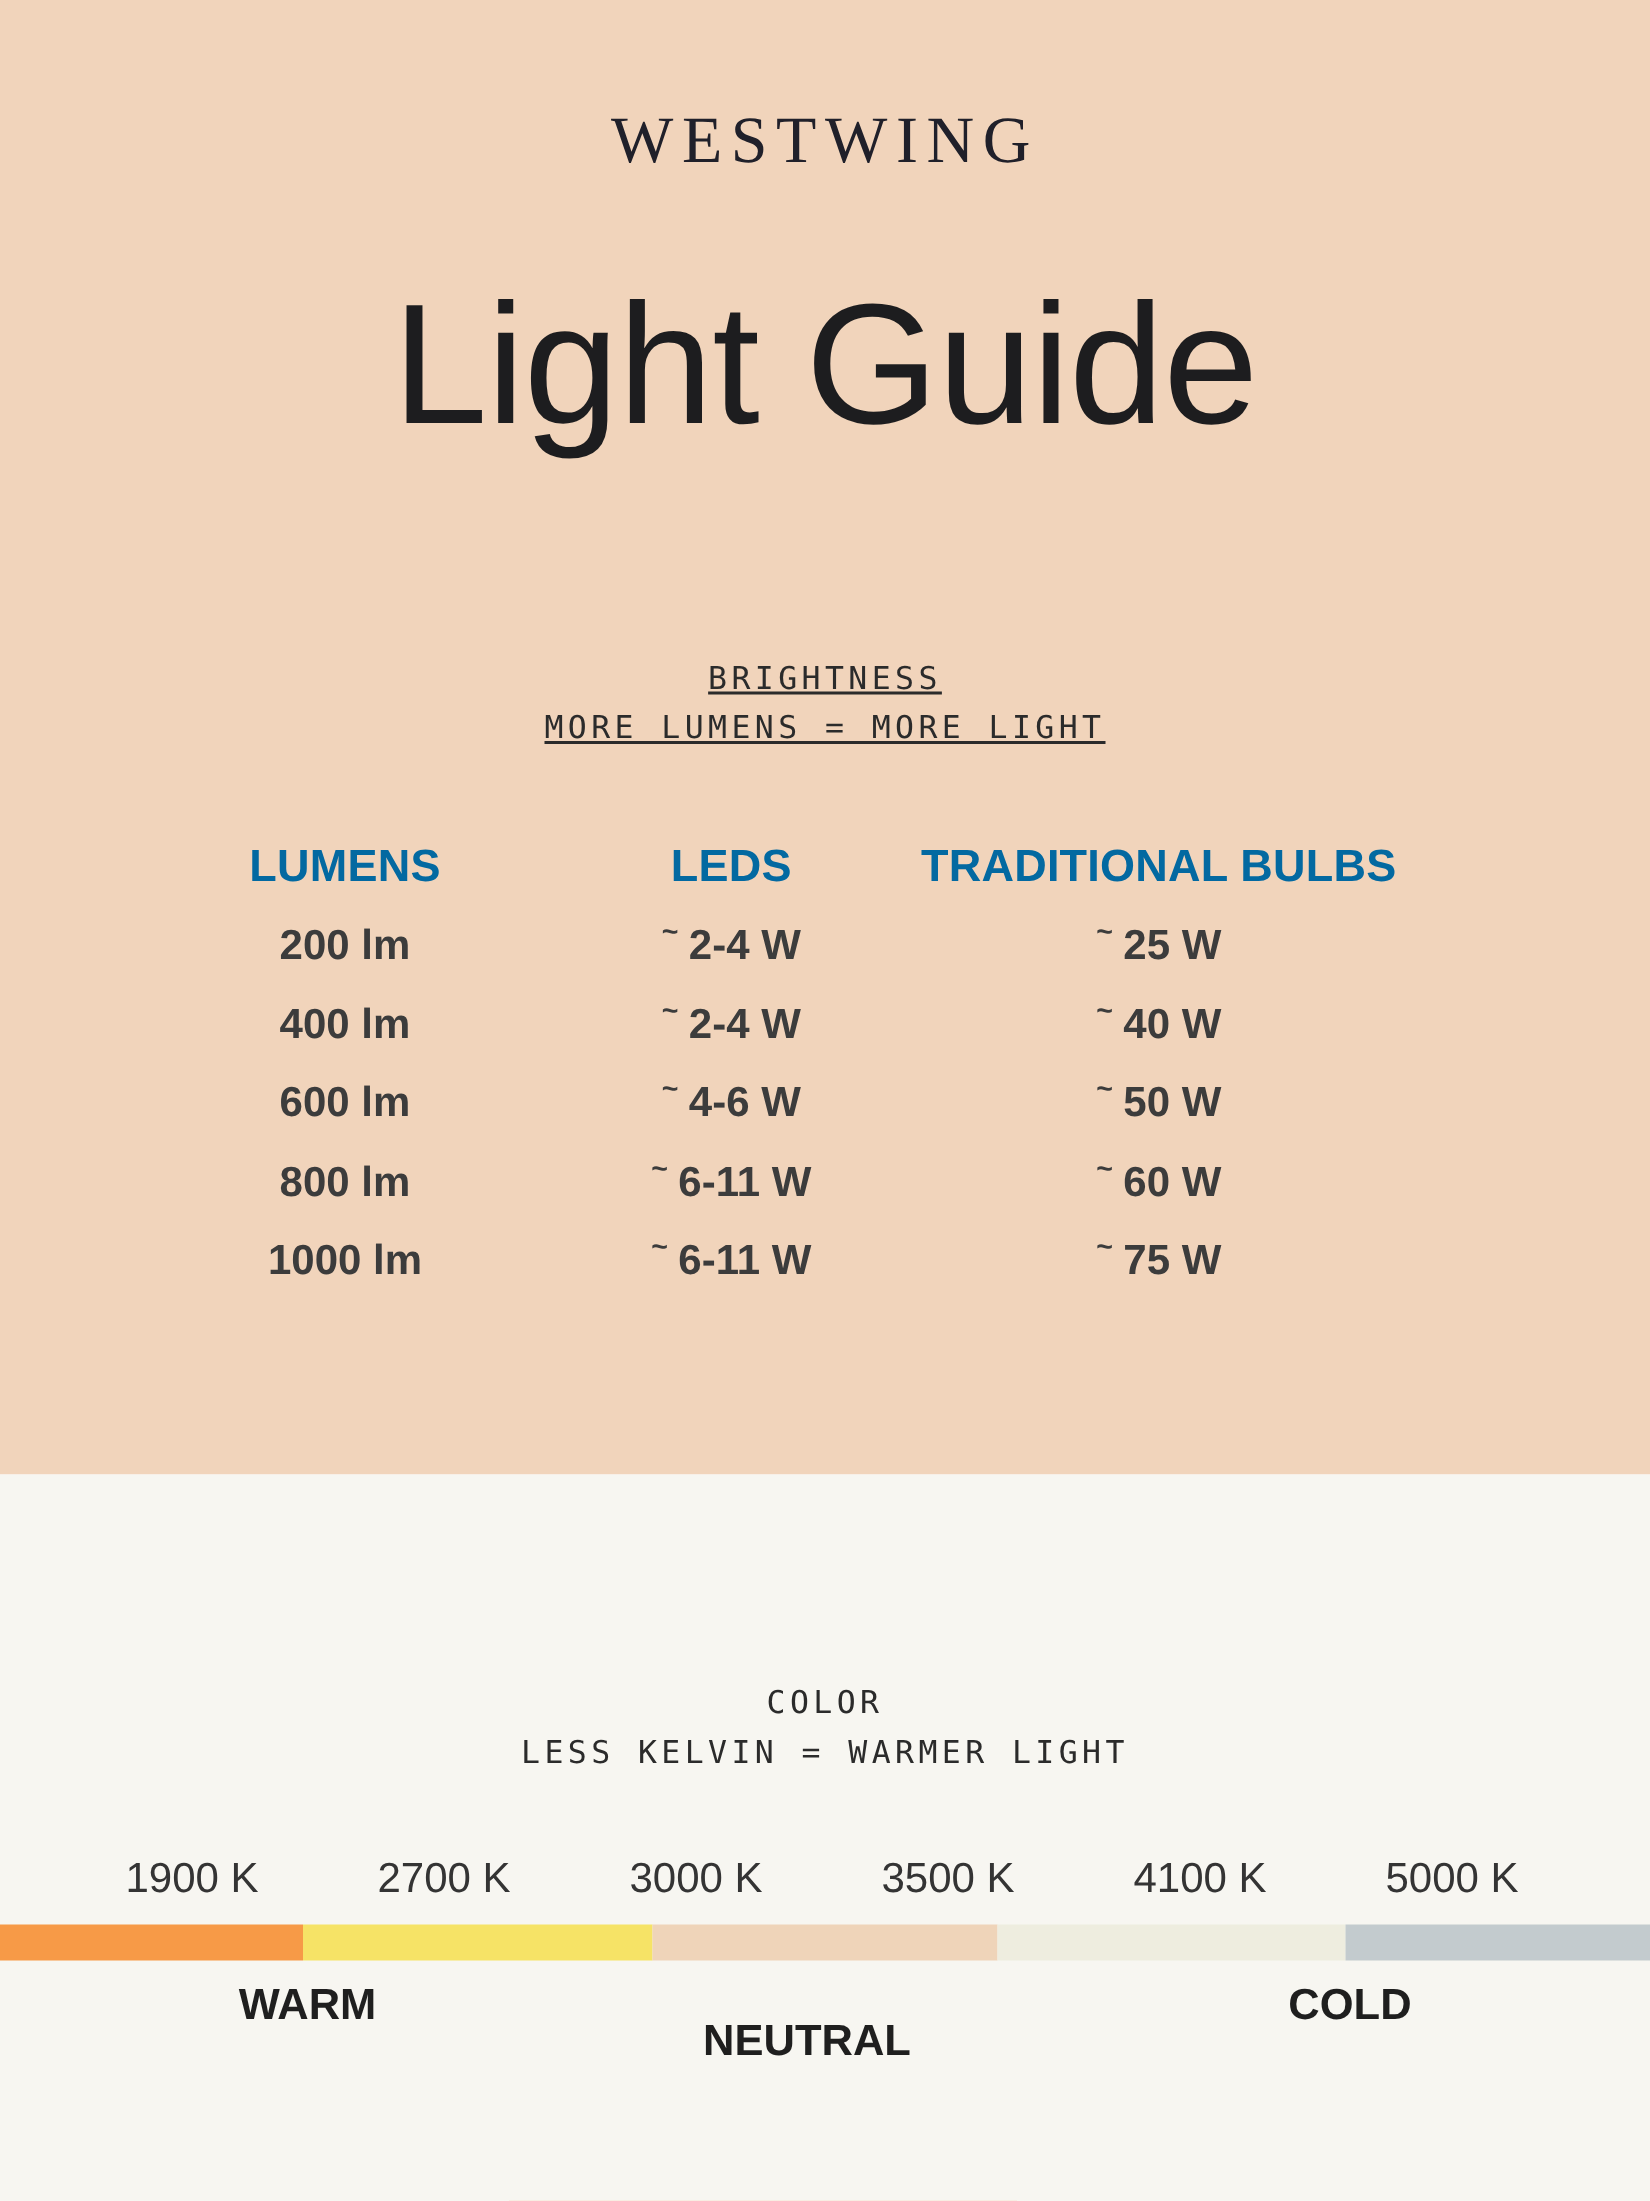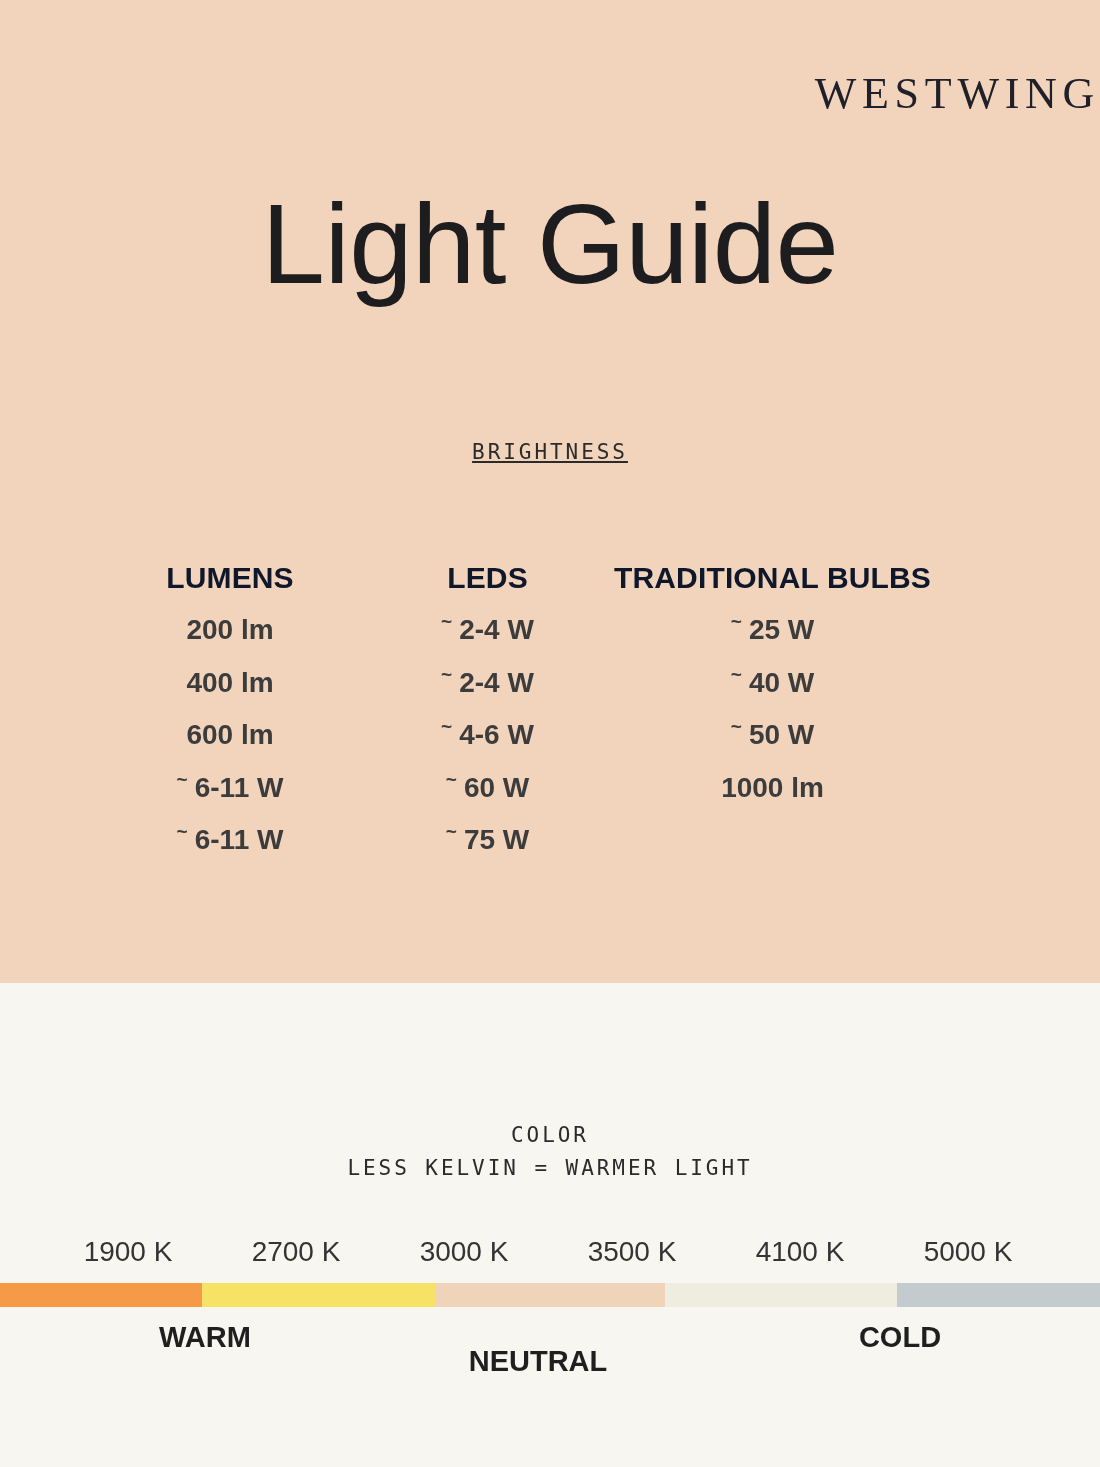--- a/index.html
+++ b/index.html
@@ -11,21 +11,21 @@
     font-family:"Liberation Sans", sans-serif;
     -webkit-font-smoothing:antialiased;
   }
   
   .top-section{
     position:absolute; top:0; left:0;
     width:1100px; height:983px;
   }
   .brand{
     position:absolute; top:68px; left:0; width:100%;
-    text-align:right;
+    text-align:center;
     font-family:"Liberation Serif", serif;
     font-size:44px; font-weight:500;
     letter-spacing:0.13em;
     color:#20202a;
   }
   .page-title{
     position:absolute; top:178px; left:0; width:100%;
     text-align:center;
     font-size:114px; font-weight:400;
     letter-spacing:-0.005em;
@@ -48,21 +48,21 @@
     grid-template-columns:270px 245px 325px;
     grid-template-rows:52px repeat(5, 52.5px);
   }
   .lumen-table .cell{
     display:flex; align-items:center; justify-content:center;
     white-space:nowrap;
   }
   .lumen-table .head{
     font-size:30px; font-weight:700;
     letter-spacing:0.005em;
-    color:#0f172a;
+    color:#0369a1;
   }
   .lumen-table .val{
     font-size:28px; font-weight:700;
     color:#3c3c3c;
   }
   .tilde{
     font-size:19px;
     position:relative; top:-8px;
     margin-right:7px;
     color:#3c3c3c;
@@ -113,20 +113,21 @@
 <div class="canvas">
 
   <section class="top-section" style="background-color: rgb(241, 212, 187);">
 
     <div class="brand">WESTWING</div>
 
     <h1 class="page-title" style="margin:0">Light Guide</h1>
 
     <div class="mono-heading brightness-heading">
       <div>BRIGHTNESS</div>
+      <div>MORE LUMENS = MORE LIGHT</div>
     </div>
 
     <div class="lumen-table">
 
       <div class="cell head">LUMENS</div>
       <div class="cell head">LEDS</div>
       <div class="cell head">TRADITIONAL BULBS</div>
 
       <div class="cell val">200 lm</div>
       <div class="cell val">
@@ -151,20 +152,21 @@
       <div class="cell val">600 lm</div>
       <div class="cell val">
         <span class="tilde">~</span>
         <span>4-6 W</span>
       </div>
       <div class="cell val">
         <span class="tilde">~</span>
         <span>50 W</span>
       </div>
 
+      <div class="cell val">800 lm</div>
       <div class="cell val">
         <span class="tilde">~</span>
         <span>6-11 W</span>
       </div>
       <div class="cell val">
         <span class="tilde">~</span>
         <span>60 W</span>
       </div>
 
       <div class="cell val">1000 lm</div>

